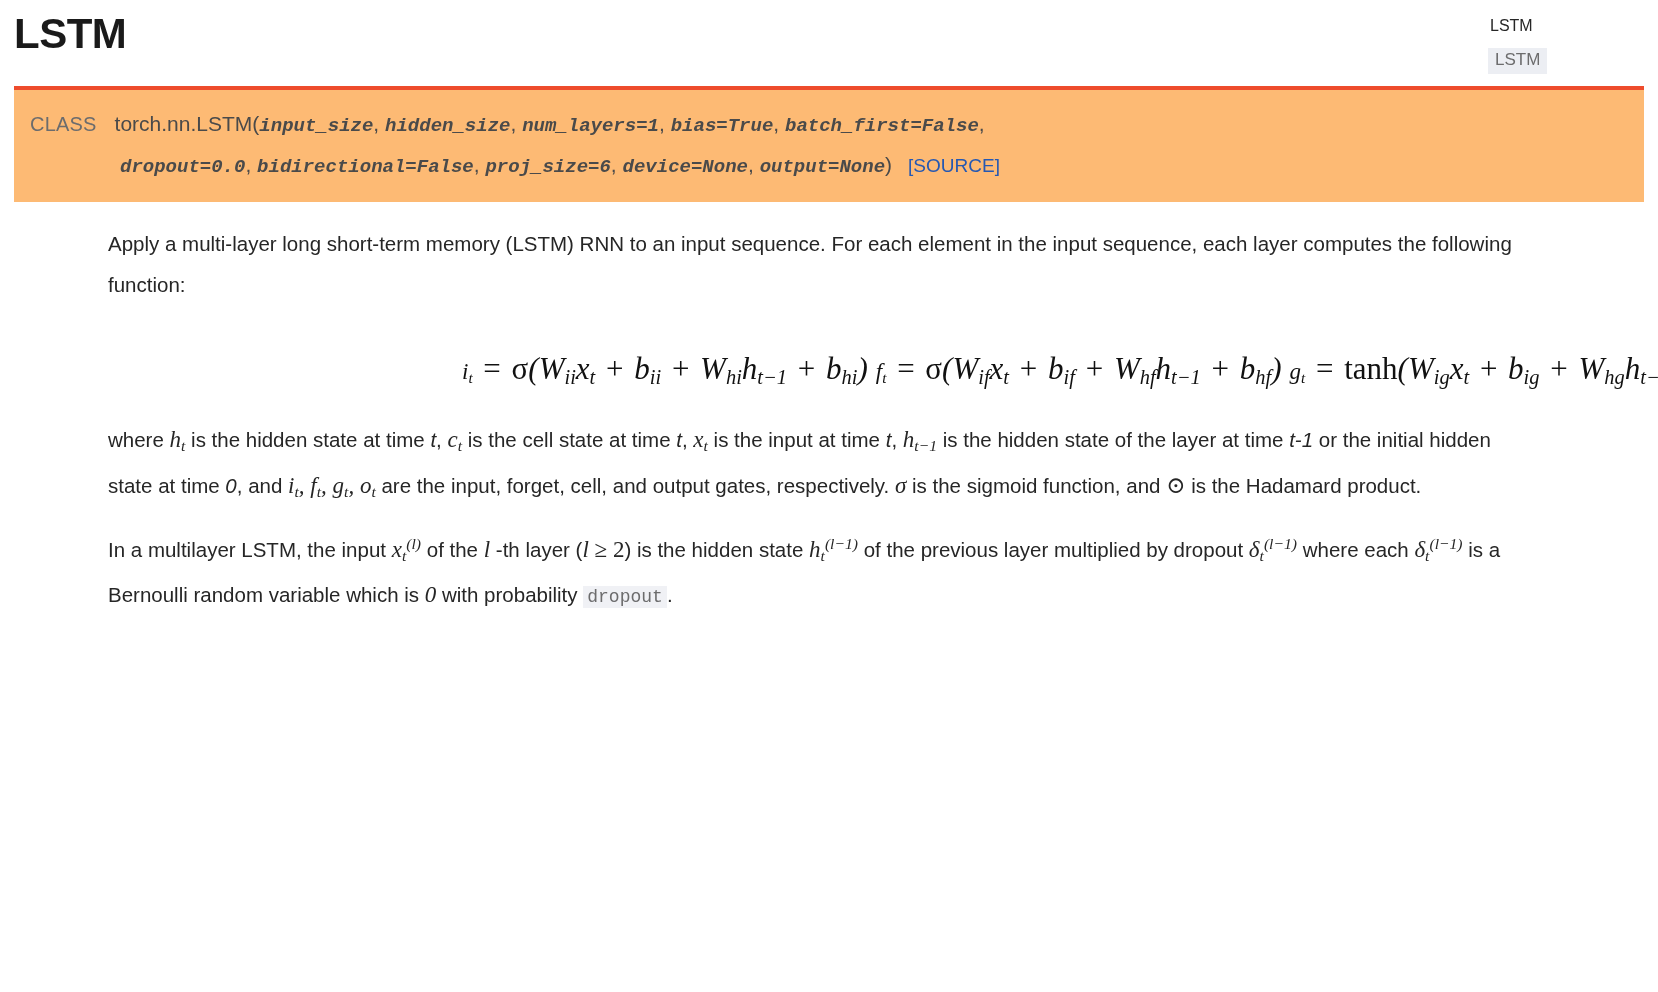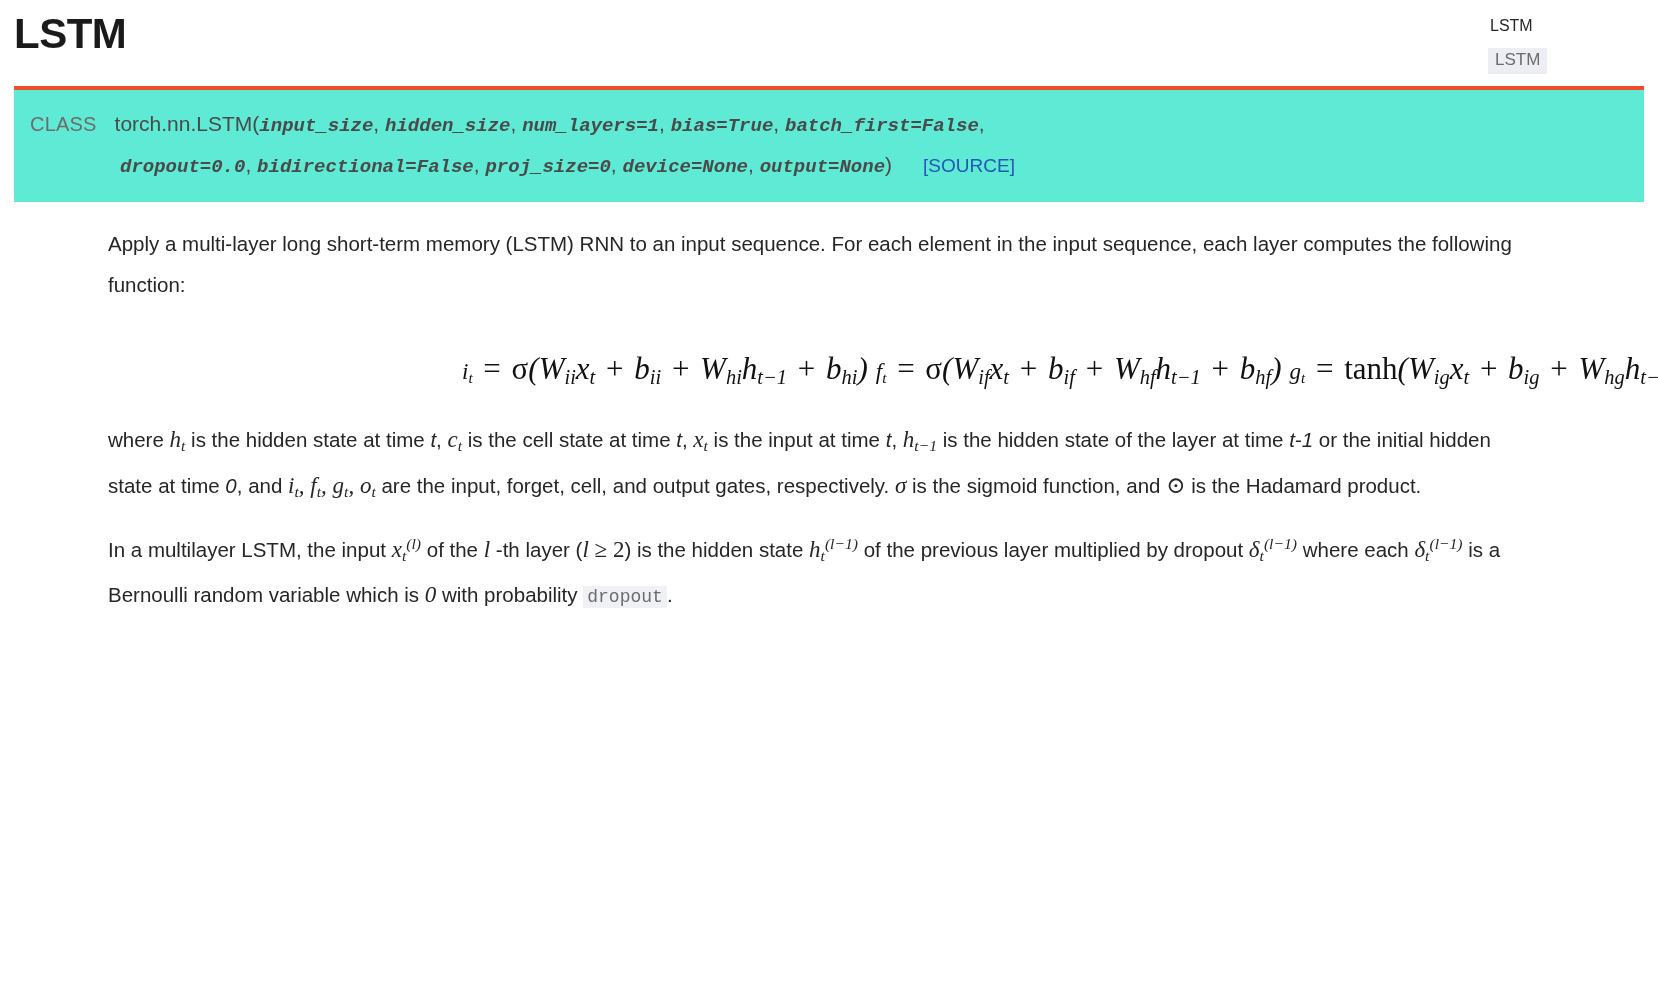--- a/index.html
+++ b/index.html
@@ -90,21 +90,21 @@
     font-family: "Liberation Sans", sans-serif;
     color: #4a4a4a;
   }
   .sig-indent {
     padding-left: 106px;
   }
   .source-link {
     color: #2558b2;
     font-size: 19px;
     font-family: "Liberation Sans", sans-serif;
-    margin-left: 31px;
+    margin-left: 16px;
     cursor: pointer;
   }
 
   
   .body {
     margin-left: 108px;
     margin-right: 120px;
     margin-top: 22px;
   }
   p.copy {
@@ -174,34 +174,34 @@
 </head>
 <body>
 
 <h1 class="page-title">LSTM</h1>
 
 <div class="toc">
   <div class="toc-heading">LSTM</div>
   <div class="toc-link">LSTM</div>
 </div>
 
-<div class="sig-wrap" style="border-top-color: rgb(238, 76, 44); background: #5eead4;">
+<div class="sig-wrap" style="border-top-color: rgb(238, 76, 44); background: #fdba74;">
 
   <div class="sig-line">
     <span class="sig-kw">CLASS</span><span class="sig-name">torch.nn.LSTM</span><span class="sig-punc">(</span><span class="sig-param">input_size</span><span class="sig-punc">,</span>
     <span class="sig-param">hidden_size</span><span class="sig-punc">,</span>
     <span class="sig-param">num_layers=1</span><span class="sig-punc">,</span>
     <span class="sig-param">bias=True</span><span class="sig-punc">,</span>
     <span class="sig-param">batch_first=False</span><span class="sig-punc">,</span>
   </div>
 
   <div class="sig-line sig-indent">
     <span class="sig-param">dropout=0.0</span><span class="sig-punc">,</span>
     <span class="sig-param">bidirectional=False</span><span class="sig-punc">,</span>
-    <span class="sig-param">proj_size=0</span><span class="sig-punc">,</span>
+    <span class="sig-param">proj_size=6</span><span class="sig-punc">,</span>
     <span class="sig-param">device=None</span><span class="sig-punc">,</span>
     <span class="sig-param">output=None</span><span class="sig-punc">)</span><span class="source-link" style="color: rgb(37, 88, 178);">[SOURCE]</span>
   </div>
 </div>
 
 <div class="body">
 
   <p class="copy">Apply a multi-layer long short-term memory (LSTM) RNN to an input sequence. For each element in the input sequence, each layer computes the following function:</p>
 
   <div class="eq-block">

